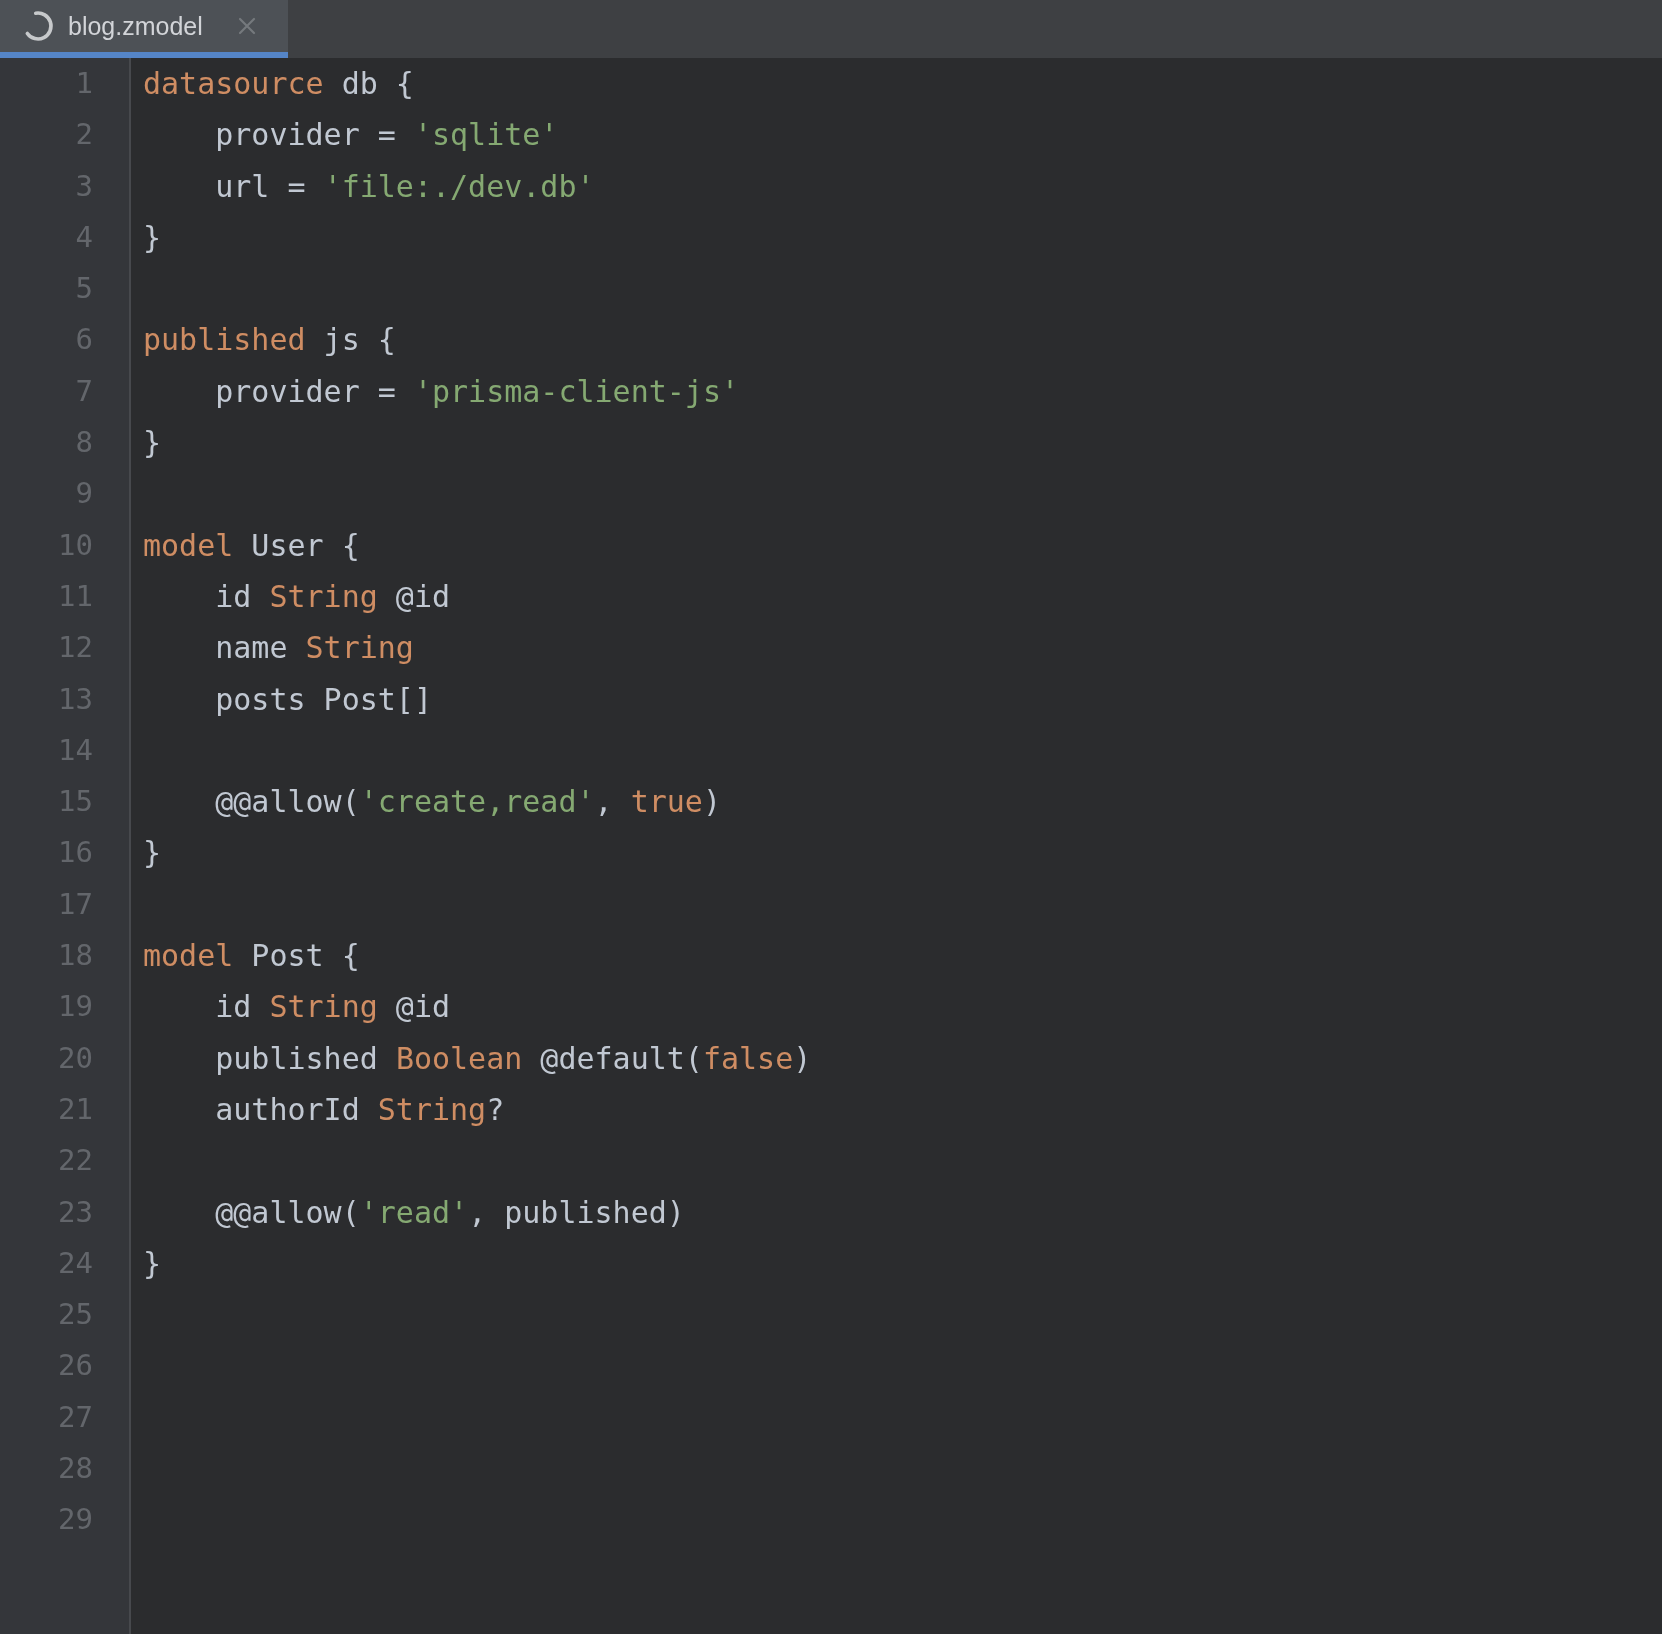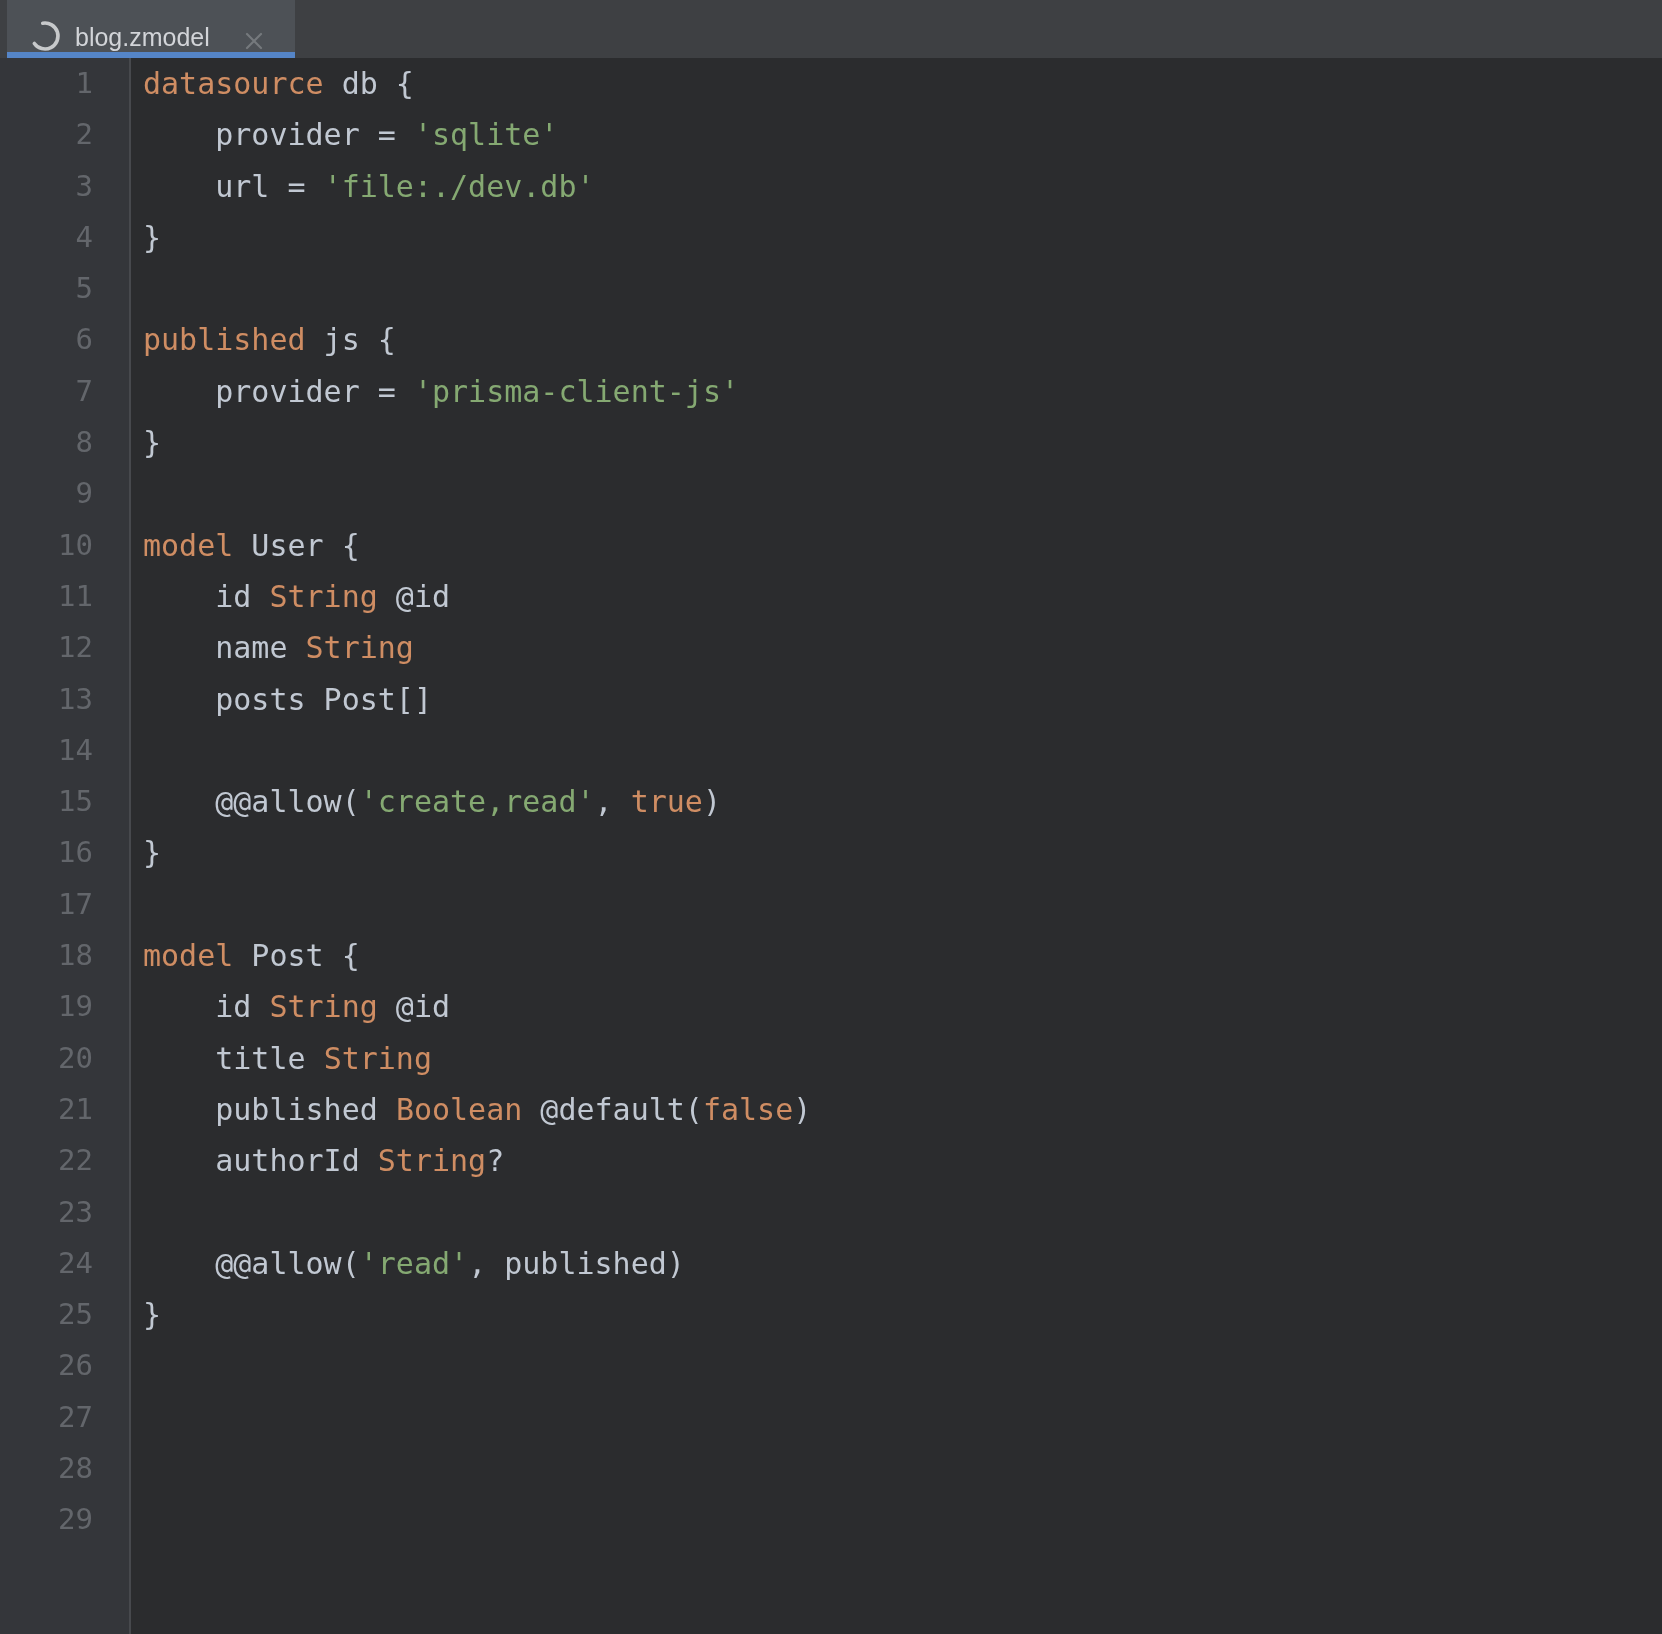--- a/index.html
+++ b/index.html
@@ -12,24 +12,23 @@
 
   
   .tabbar {
     position:absolute; top:0; left:0; width:1662px; height:58px;
     background: var(--tabbar-bg, #3E4043);
   }
   .tab {
     position:absolute; top:0; left:0; width:288px; height:58px;
     background: var(--tab-bg, #4D5156);
     border-bottom:6px solid var(--tab-underline, #5585C7);
-    display:flex; align-items:flex-end;
+    display:flex; align-items:center;
     padding-left:22px; padding-right:30px;
     cursor:default;
-    margin-left:7px;
   }
   .tab-icon { width:32px; height:32px; flex:0 0 auto; }
   .tab-label {
     font-family:"Liberation Sans", sans-serif;
     font-size:25px; color:var(--tab-text, #D2D4D8);
     margin-left:14px; white-space:nowrap;
   }
   .tab-close { margin-left:auto; width:22px; height:22px; flex:0 0 auto; }
 
   
@@ -119,21 +118,20 @@
       <div class="cl"><span class="tok-kw">model</span><span class="tok-def"> User {</span></div>
       <div class="cl"><span class="tok-def">    id </span><span class="tok-type">String</span><span class="tok-def"> @id</span></div>
       <div class="cl"><span class="tok-def">    name </span><span class="tok-type">String</span></div>
       <div class="cl"><span class="tok-def">    posts Post[]</span></div>
       <div class="cl"></div>
       <div class="cl"><span class="tok-def">    @@allow(</span><span class="tok-str">'create,read'</span><span class="tok-def">, </span><span class="tok-const">true</span><span class="tok-def">)</span></div>
       <div class="cl"><span class="tok-def">}</span></div>
       <div class="cl"></div>
       <div class="cl"><span class="tok-kw">model</span><span class="tok-def"> Post {</span></div>
       <div class="cl"><span class="tok-def">    id </span><span class="tok-type">String</span><span class="tok-def"> @id</span></div>
-      <div class="cl"><span class="tok-def">    title </span><span class="tok-type">String</span></div>
       <div class="cl"><span class="tok-def">    published </span><span class="tok-type">Boolean</span><span class="tok-def"> @default(</span><span class="tok-const">false</span><span class="tok-def">)</span></div>
       <div class="cl"><span class="tok-def">    authorId </span><span class="tok-type">String</span><span class="tok-def">?</span></div>
       <div class="cl"></div>
       <div class="cl"><span class="tok-def">    @@allow(</span><span class="tok-str">'read'</span><span class="tok-def">, published)</span></div>
       <div class="cl"><span class="tok-def">}</span></div>
       <div class="cl"></div>
     </div>
 </div>
 
 </body></html>

